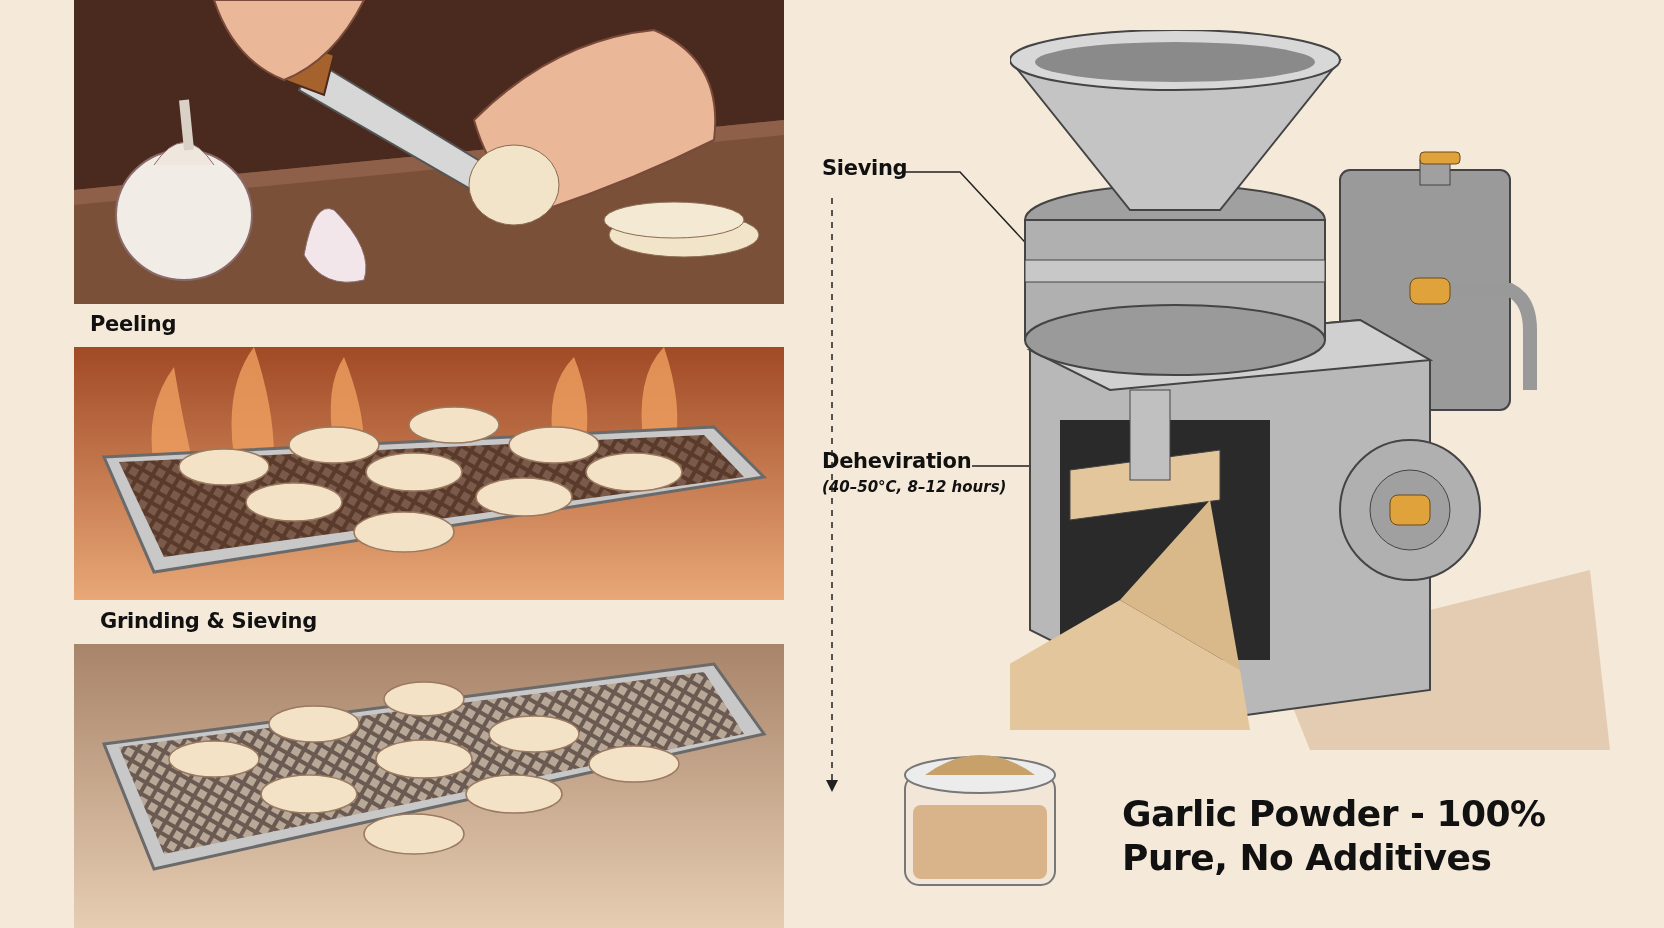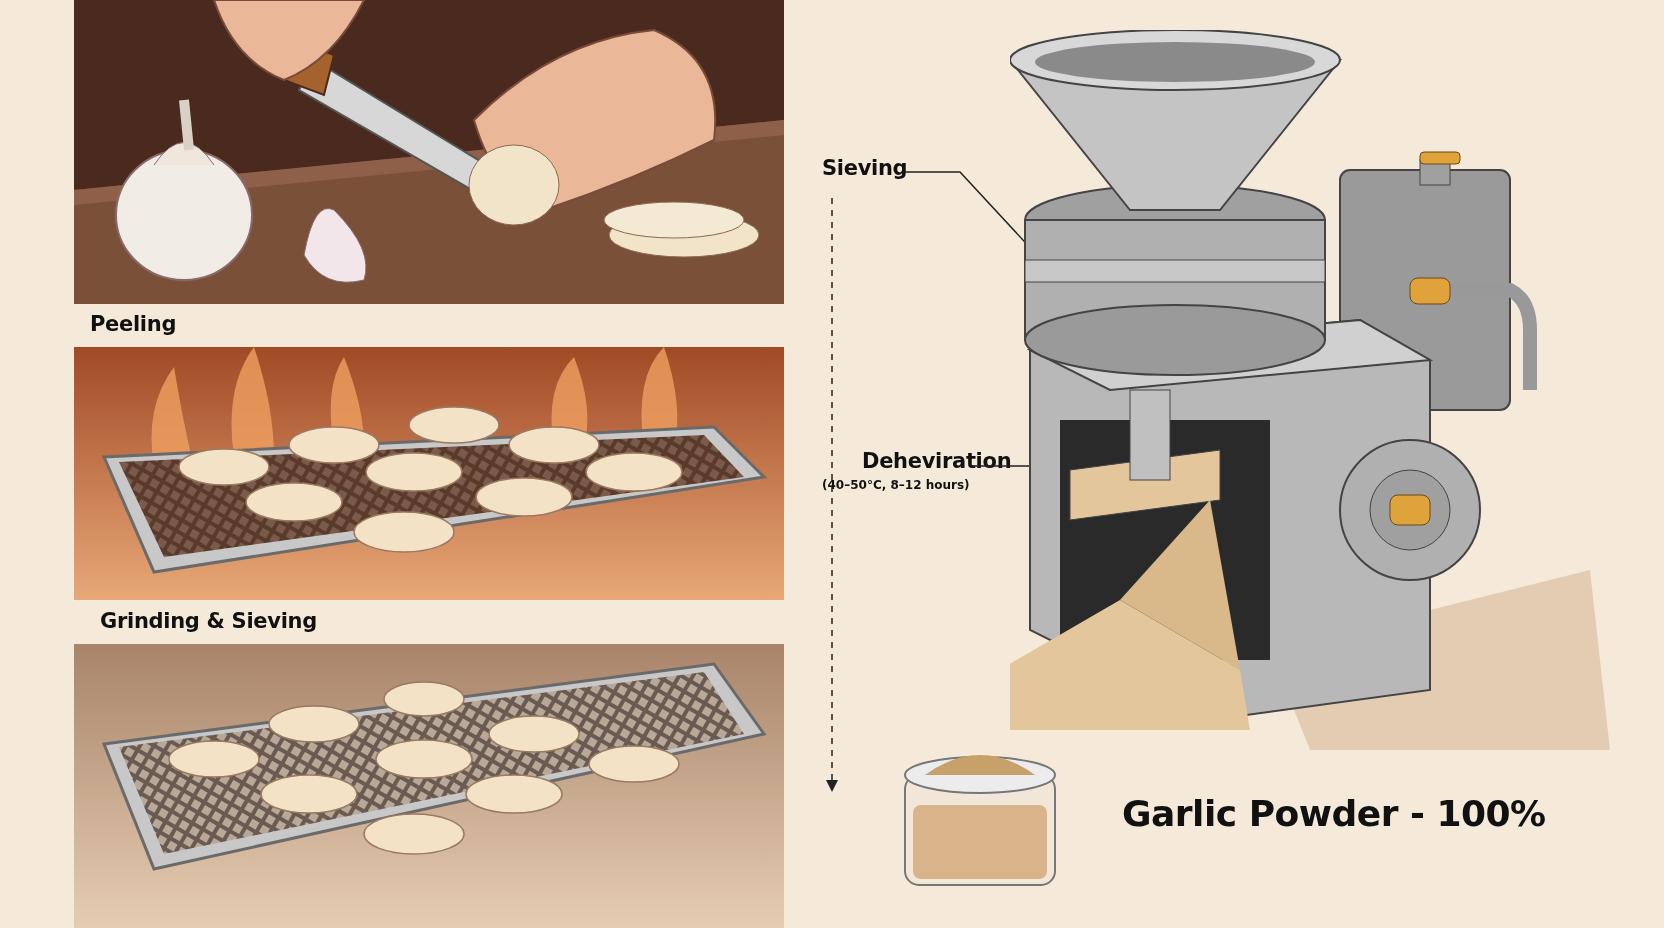--- a/index.html
+++ b/index.html
@@ -1,19 +1,19 @@
 <!DOCTYPE html>
 <html><head>
 <meta charset="utf-8">
 <style>
   html,body{margin:0;padding:0;}
   body{width:1664px;height:928px;background:#f5ead9;position:relative;overflow:hidden;font-family:"DejaVu Sans","Liberation Sans",sans-serif;color:#111;}
   .panel{position:absolute;left:74px;width:710px;overflow:hidden;}
   .label{position:absolute;font-weight:bold;font-size:21px;letter-spacing:-0.3px;}
-  .sub{position:absolute;font-weight:bold;font-size:12px;}
+  .sub{position:absolute;font-weight:bold;font-size:15px;font-style:italic;}
   .final{position:absolute;left:1122px;top:792px;font-weight:bold;font-size:36px;line-height:44px;letter-spacing:-0.5px;}
   svg{display:block;}
 </style>
 </head>
 <body>
 
 <div class="panel" style="top:0;height:304px;">
   <svg width="710" height="304" viewBox="0 0 710 304">
     <rect width="710" height="304" fill="#4a2a1e"></rect>
     <polygon points="0,190 710,120 710,304 0,304" fill="#7a5038"></polygon>
@@ -98,21 +98,21 @@
       <ellipse cx="350" cy="115" rx="48" ry="19"></ellipse>
         <ellipse cx="560" cy="120" rx="45" ry="18"></ellipse>
       <ellipse cx="235" cy="150" rx="48" ry="19"></ellipse>
         <ellipse cx="440" cy="150" rx="48" ry="19"></ellipse>
       <ellipse cx="340" cy="190" rx="50" ry="20"></ellipse>
     </g>
   </svg>
 </div>
 
 <div class="label" style="left:822px;top:156px;">Sieving</div>
-<div class="label" style="left:822px;top:449px;margin-left:40px;">Deheviration</div>
+<div class="label" style="left:822px;top:449px;">Deheviration</div>
 <div class="sub" style="left:822px;top:478px;">(40–50°C, 8–12 hours)</div>
 
 <svg width="1664" height="928" style="position:absolute;left:0;top:0;pointer-events:none;">
   <polyline points="905,172 960,172 1060,280" fill="none" stroke="#222" stroke-width="1.5"></polyline>
   <polygon points="1060,280 1052,268 1064,270" fill="#222"></polygon>
   <polyline points="972,466 1040,466 1060,485" fill="none" stroke="#222" stroke-width="1.5"></polyline>
   <line x1="832" y1="198" x2="832" y2="785" stroke="#222" stroke-width="1.5" stroke-dasharray="6,6"></line>
   <polygon points="826,780 838,780 832,792" fill="#222"></polygon>
 </svg>
 
@@ -152,13 +152,14 @@
 
 <svg width="170" height="150" viewBox="0 0 170 150" style="position:absolute;left:895px;top:745px;">
   <rect x="10" y="30" width="150" height="110" rx="14" fill="#f2e6d8" stroke="#777" stroke-width="2"></rect>
   <rect x="18" y="60" width="134" height="74" rx="8" fill="#d9b48a"></rect>
   <ellipse cx="85" cy="30" rx="75" ry="18" fill="#ececec" stroke="#777" stroke-width="2"></ellipse>
   <path d="M30 30 Q85 -10 140 30Z" fill="#c8a06a"></path>
 </svg>
 
 <div class="final">
   <div>Garlic Powder - 100%</div>
+  <div>Pure, No Additives</div>
 </div>
 
 </body></html>

